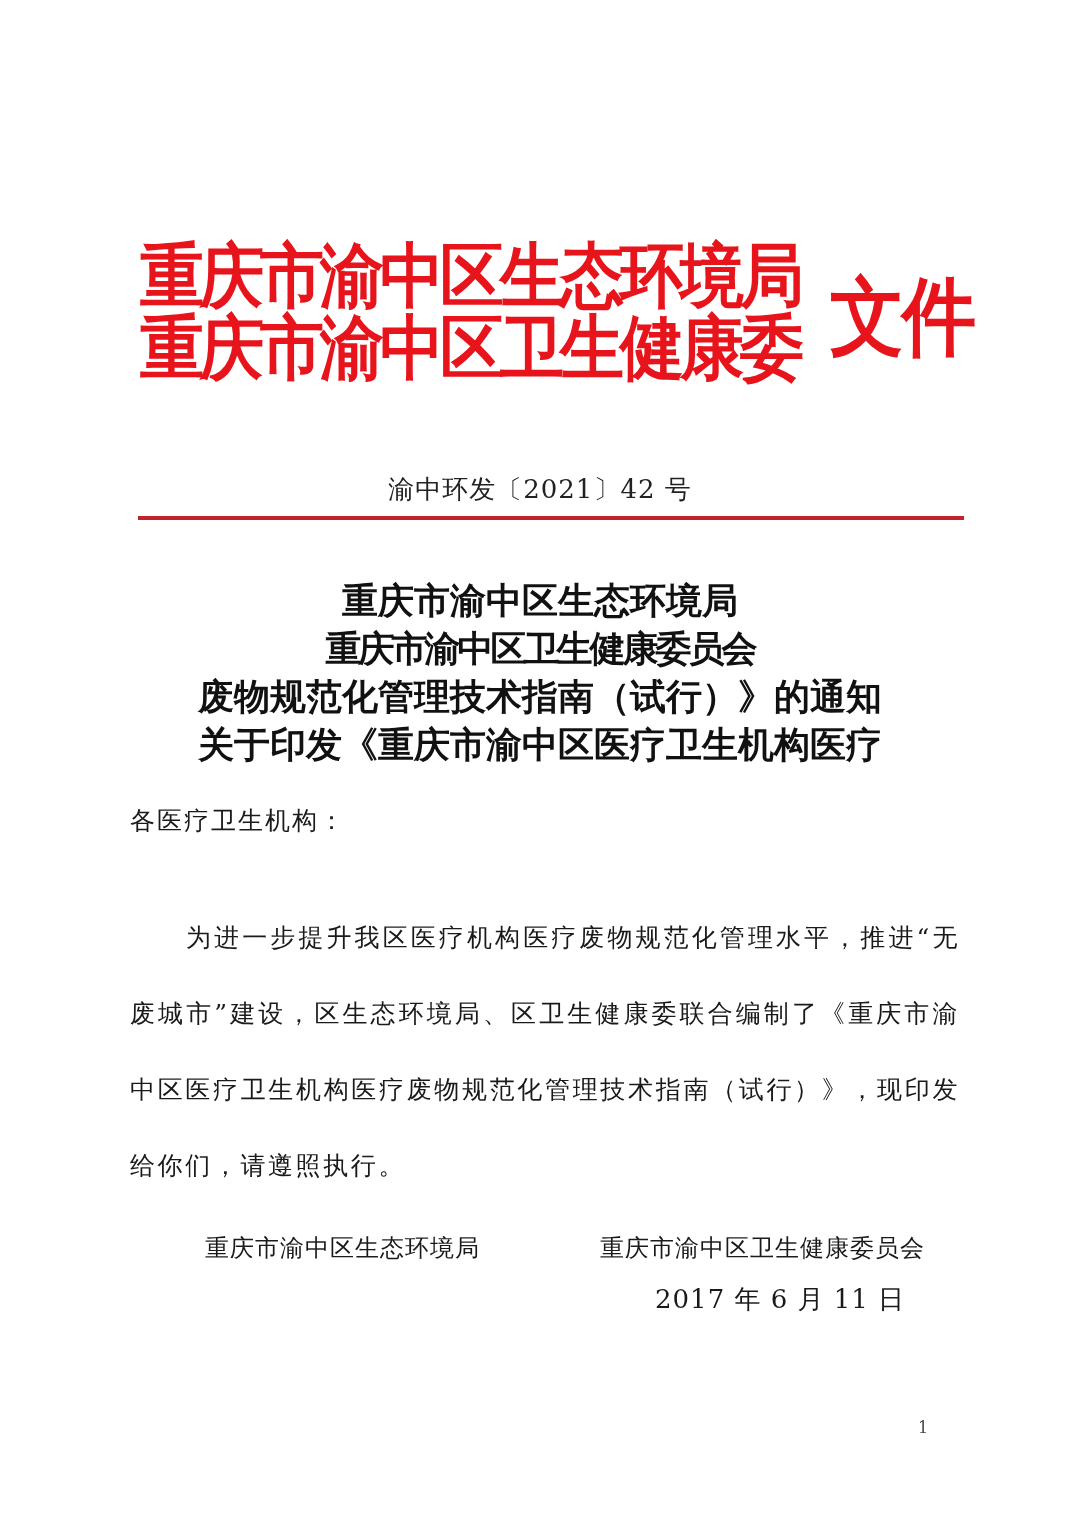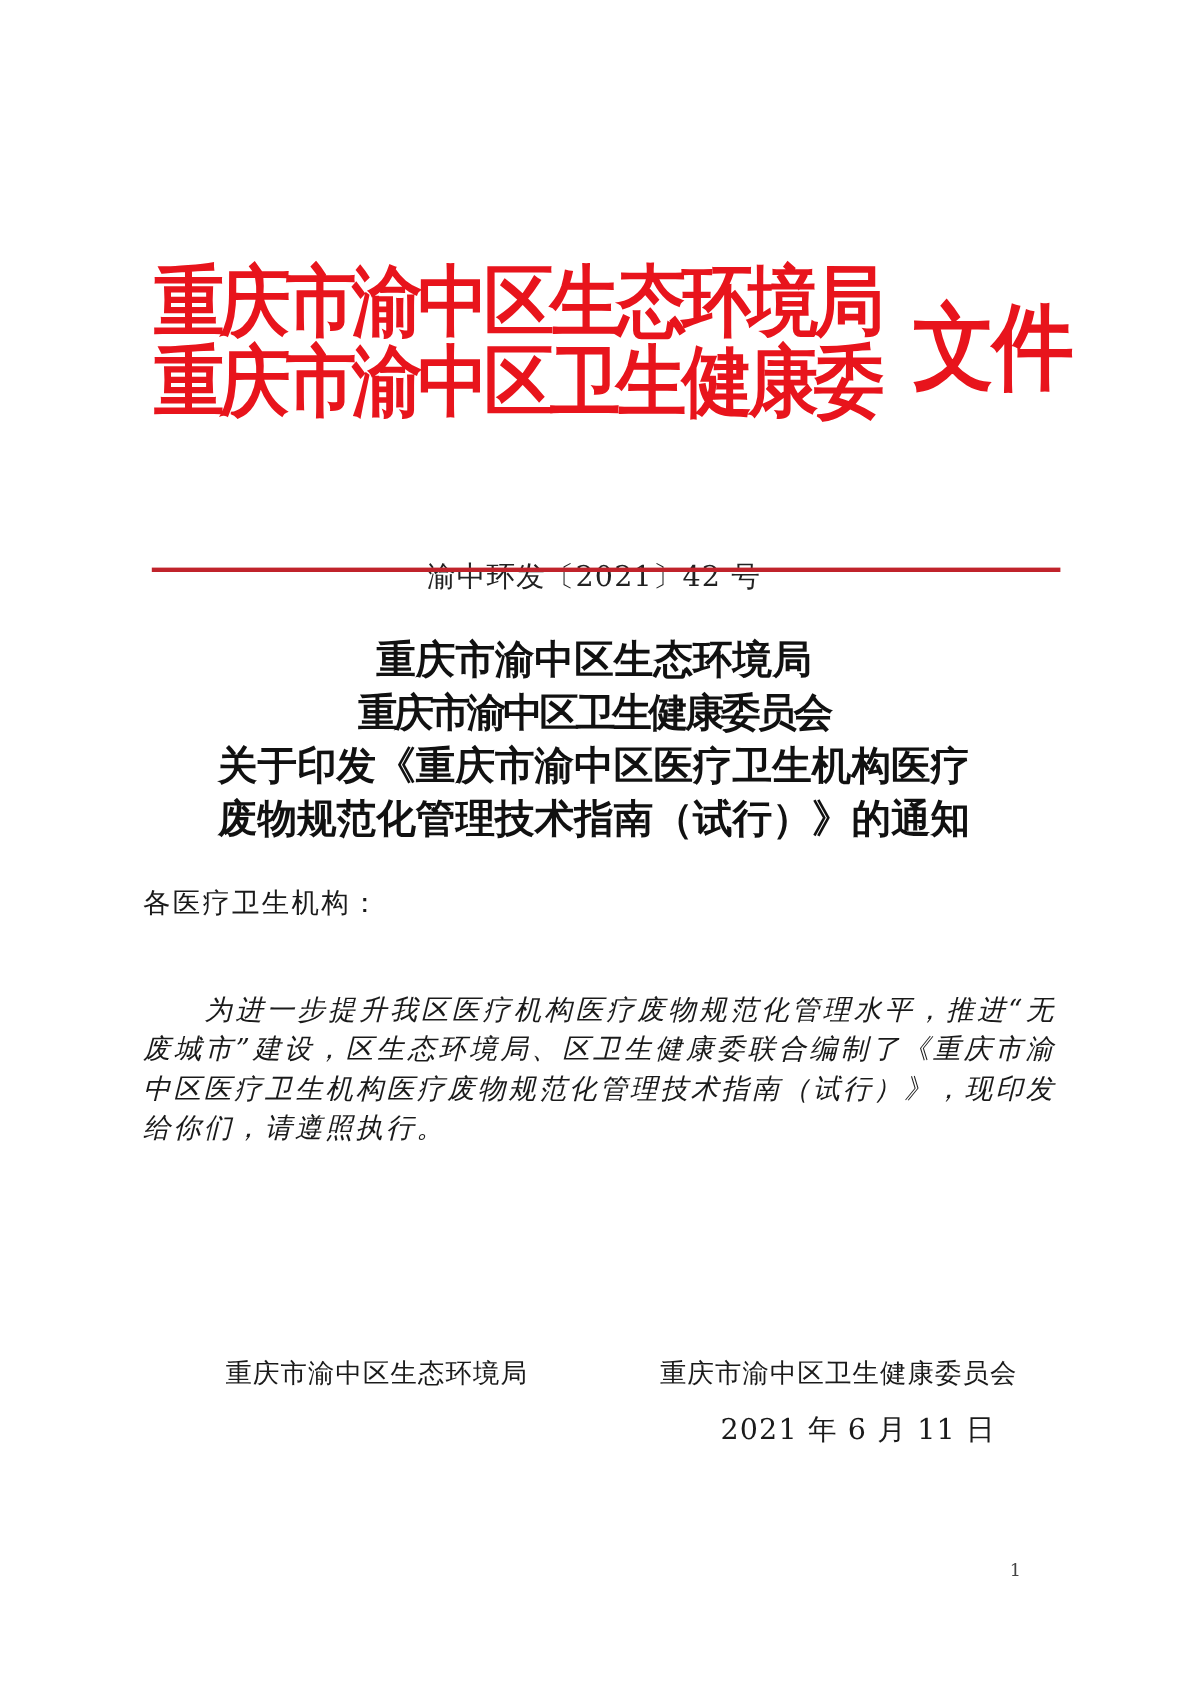--- a/index.html
+++ b/index.html
@@ -11,29 +11,29 @@
                    font-family: "DejaVu Sans", "Liberation Sans", sans-serif;
                    font-size: 64px; letter-spacing: -4px; line-height: 68px;
                    transform: scaleY(1.1); transform-origin: top left; white-space: nowrap; }
     .header-line.l1 { top: 0; }
     .header-line.l2 { top: 72px; }
     .header-suffix { position: absolute; left: 690px; top: 32px; color: #e8141c; font-weight: bold;
                      font-family: "DejaVu Sans", "Liberation Sans", sans-serif;
                      font-size: 74px; letter-spacing: -2px; line-height: 80px;
                      transform: scaleY(1.15); transform-origin: top left; white-space: nowrap; }
     .doc-number { left: 0; width: 1080px; top: 472px; text-align: center;
-                  font-size: 26px; color: #222; letter-spacing: 1px; margin-top: 35px; }
+                  font-size: 26px; color: #222; letter-spacing: 1px; }
     .red-rule { left: 138px; top: 516px; width: 826px; height: 4px; background: #c0232b; }
     .title-block { left: 0; width: 1080px; top: 576px; text-align: center; }
     .title-line { font-weight: bold; font-size: 36px; line-height: 48px; color: #111;
                   white-space: nowrap; }
     .title-line.narrow { letter-spacing: -3px; }
     .salutation { left: 130px; top: 804px; font-size: 25px; letter-spacing: 2px; }
-    .body-text { left: 130px; top: 900px; width: 830px; font-size: 25px; line-height: 36px;
-                 letter-spacing: 2.6px; text-align: justify; font-style: italic; }
+    .body-text { left: 130px; top: 900px; width: 830px; font-size: 25px; line-height: 76px;
+                 letter-spacing: 2.6px; text-align: justify; }
     .body-text .para { text-indent: 56px; }
     .sig-left { left: 205px; top: 1232px; font-size: 24px; letter-spacing: 1px; }
     .sig-right { left: 600px; top: 1232px; font-size: 24px; letter-spacing: 1px; }
     .sig-date { left: 655px; top: 1282px; font-size: 26px; letter-spacing: 1px; }
     .page-num { left: 918px; top: 1418px; font-size: 16px; color: #444; }
   </style>
 </head>
 <body>
 
 <div class="abs header-block">
@@ -42,27 +42,27 @@
   <div class="header-suffix">文件</div>
 </div>
 
 <div class="abs doc-number">渝中环发〔2021〕42 号</div>
 
 <div class="abs red-rule"></div>
 
 <div class="abs title-block">
   <div class="title-line">重庆市渝中区生态环境局</div>
   <div class="title-line narrow">重庆市渝中区卫生健康委员会</div>
+  <div class="title-line">废物规范化管理技术指南（试行）》的通知</div>
   <div class="title-line">关于印发《重庆市渝中区医疗卫生机构医疗</div>
-  <div class="title-line">废物规范化管理技术指南（试行）》的通知</div>
 </div>
 
 <div class="abs salutation">各医疗卫生机构：</div>
 
 <div class="abs body-text">
   <div class="para">为进一步提升我区医疗机构医疗废物规范化管理水平，推进“无废城市”建设，区生态环境局、区卫生健康委联合编制了《重庆市渝中区医疗卫生机构医疗废物规范化管理技术指南（试行）》，现印发给你们，请遵照执行。</div>
 </div>
 
 <div class="abs sig-left">重庆市渝中区生态环境局</div>
 <div class="abs sig-right">重庆市渝中区卫生健康委员会</div>
-<div class="abs sig-date">2021 年 6 月 11 日</div>
+<div class="abs sig-date">2017 年 6 月 11 日</div>
 
 <div class="abs page-num">1</div>
 
 </body></html>

